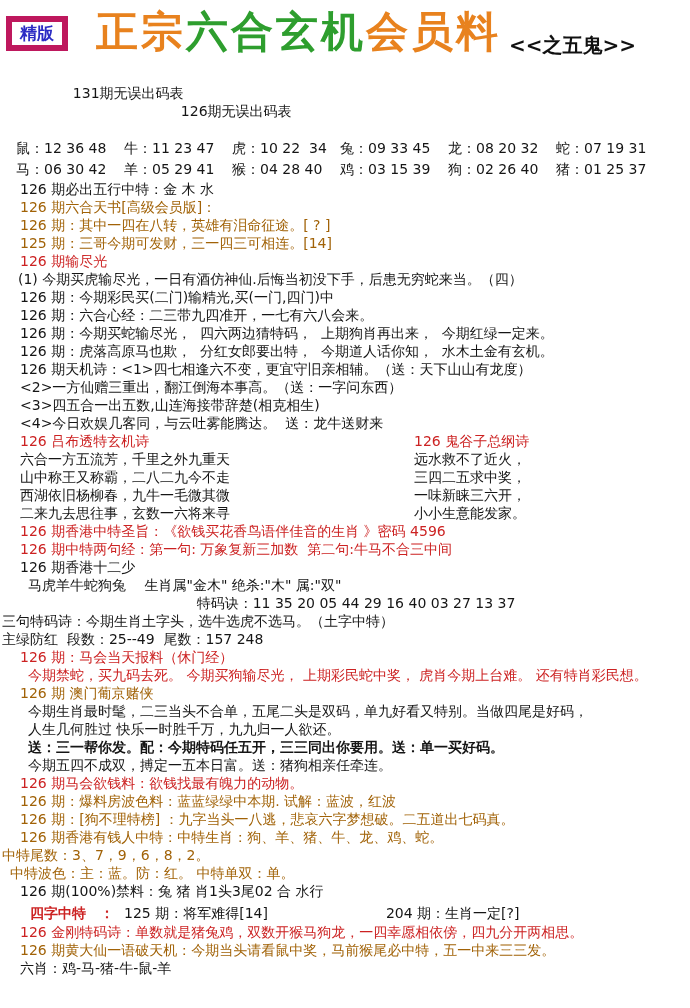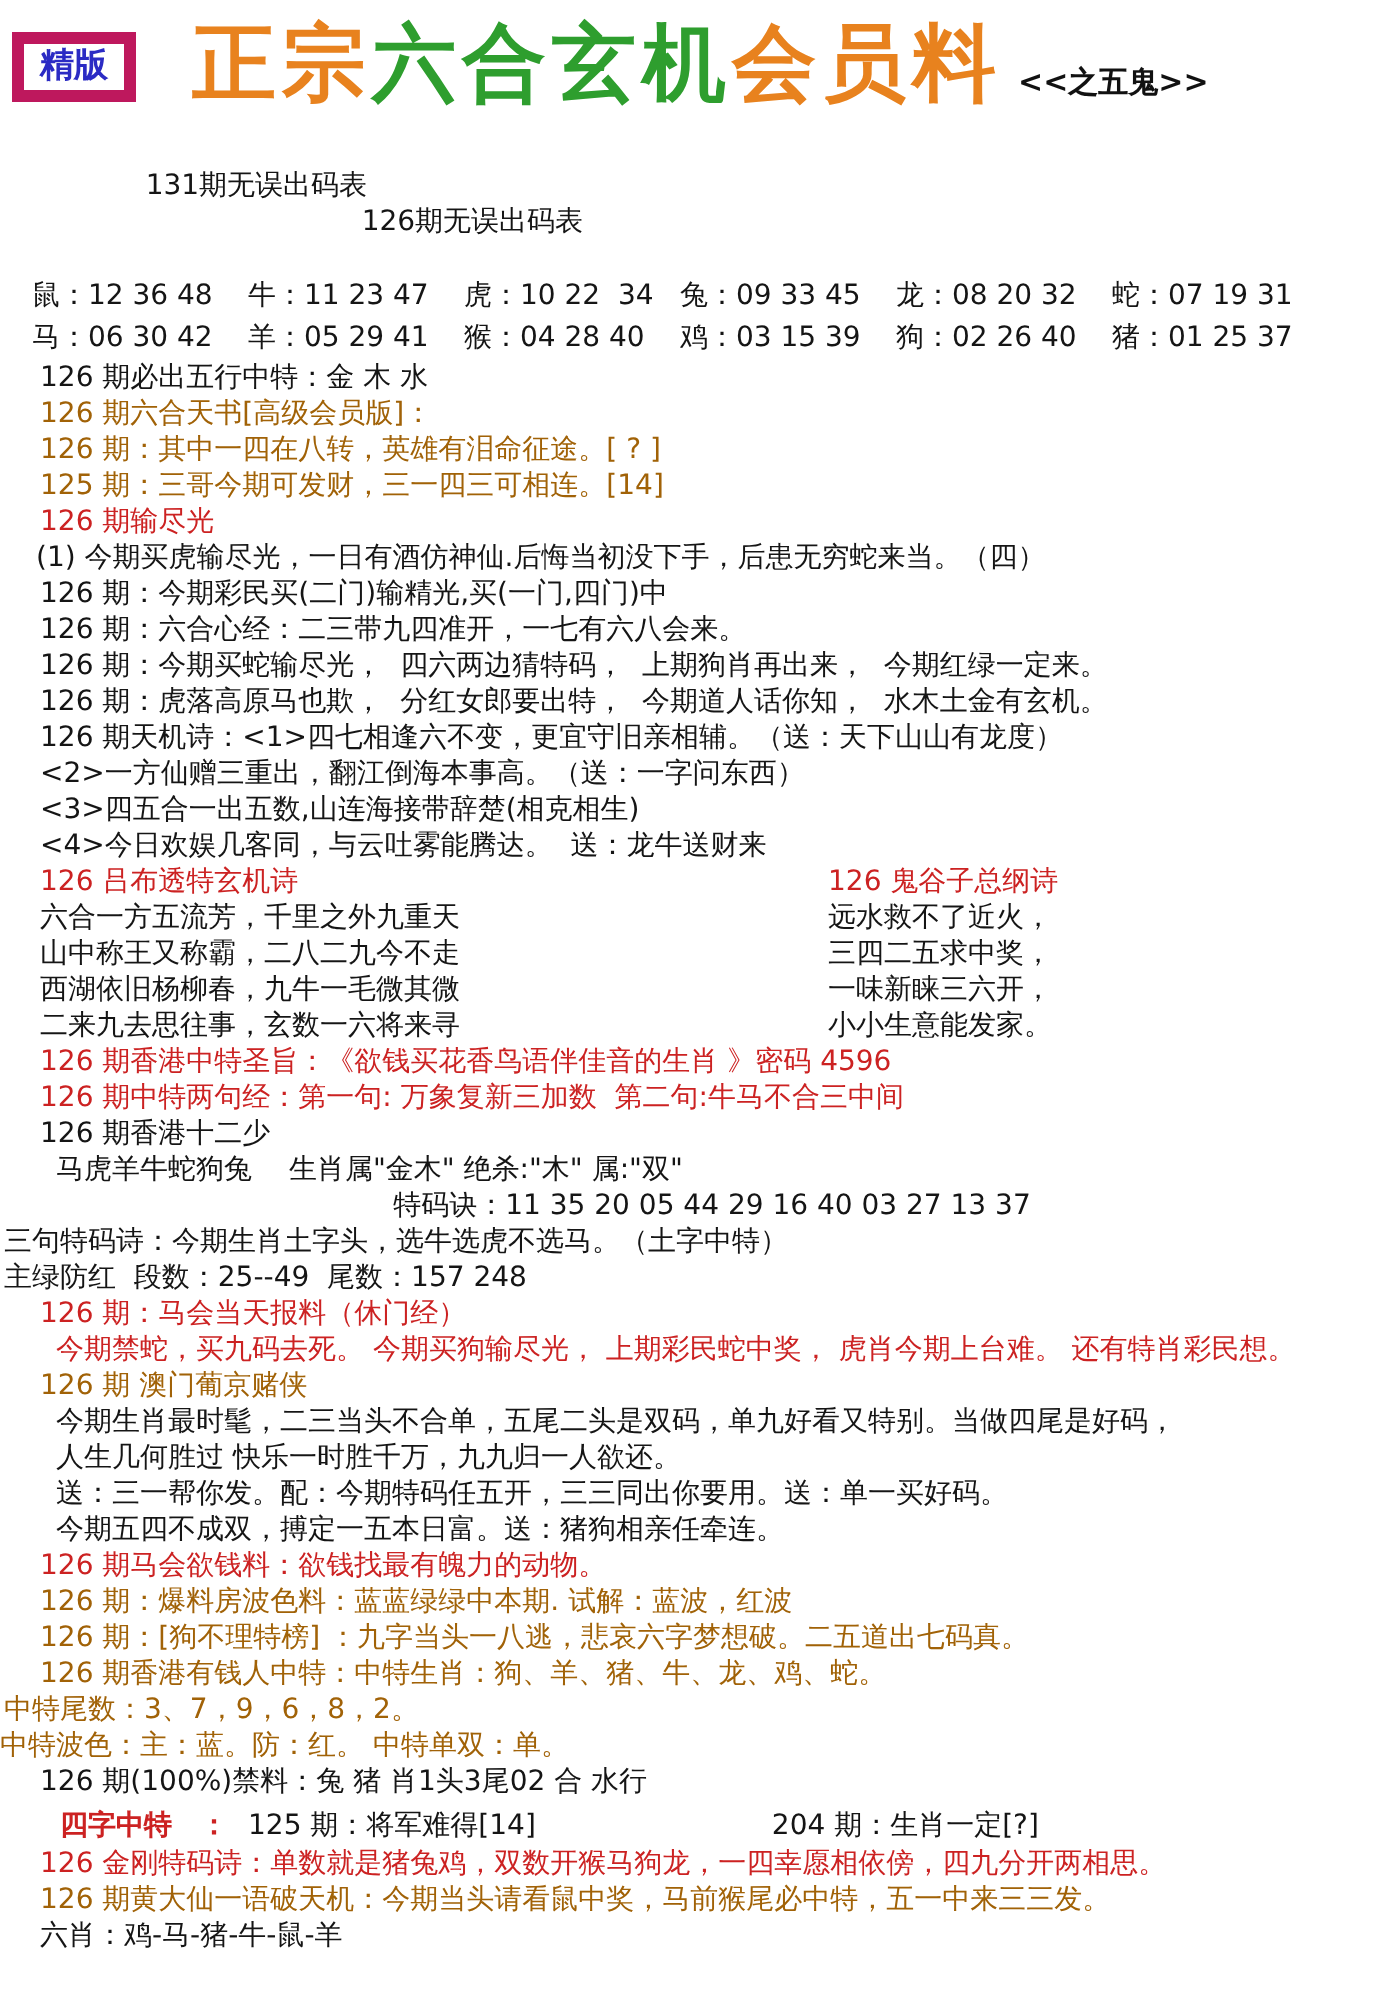--- a/index.html
+++ b/index.html
@@ -5,21 +5,21 @@
   html,body{margin:0;padding:0;background:#fff;}
   .page{position:relative;width:690px;height:1008px;background:#ffffff;overflow:hidden;
         font-family:"DejaVu Sans",sans-serif;font-size:14px;color:#151515;}
   .header{display:flex;align-items:flex-start;padding:8px 6px 2px 6px;height:56px;}
   .badge{border:6px solid #be185d;color:#2b2bc4;font-weight:bold;font-size:17px;
          padding:3px 8px;margin-top:8px;line-height:1;}
   .title{font-family:"DejaVu Serif",serif;font-size:42px;font-weight:bold;
          letter-spacing:3px;margin-left:28px;line-height:48px;white-space:nowrap;}
   .t-orange{color:#e8821e;}
   .t-green{color:#2e9e2e;}
-  .subtitle{font-size:15px;font-weight:bold;color:#111;margin-top:24px;margin-left:8px;white-space:nowrap;}
+  .subtitle{font-size:20px;font-weight:bold;color:#111;margin-top:24px;margin-left:8px;white-space:nowrap;}
   .table-titles{padding-left:55px;line-height:18px;white-space:pre;}
   .table-titles span:last-child{margin-left:108px;}
   .ztable{padding-left:16px;}
   .zrow{display:flex;line-height:21px;white-space:pre;}
   .zrow span{width:108px;}
   .line{line-height:18px;padding-left:20px;white-space:pre-wrap;}
   .red{color:#cc2222;}
   .blue{color:#a16207;}
   .black{color:#151515;}
   .poems{display:flex;gap:44px;}
@@ -110,28 +110,28 @@
       <div class="line black">126 期香港十二少</div>
       <div class="line black" style="padding-left: 28px;">马虎羊牛蛇狗兔　 生肖属"金木" 绝杀:"木" 属:"双"</div>
       <div class="line black" style="padding-left: 22px; text-align: center;">特码诀：11 35 20 05 44 29 16 40 03 27 13 37</div>
       <div class="line black" style="padding-left: 2px;">三句特码诗：今期生肖土字头，选牛选虎不选马。（土字中特）</div>
       <div class="line black" style="padding-left: 2px;">主绿防红  段数：25--49  尾数：157 248</div>
       <div class="line red">126 期：马会当天报料（休门经）</div>
       <div class="line red" style="padding-left: 28px;">今期禁蛇，买九码去死。 今期买狗输尽光， 上期彩民蛇中奖， 虎肖今期上台难。 还有特肖彩民想。</div>
       <div class="line blue">126 期 澳门葡京赌侠</div>
       <div class="line black" style="padding-left: 28px;">今期生肖最时髦，二三当头不合单，五尾二头是双码，单九好看又特别。当做四尾是好码，</div>
       <div class="line black" style="padding-left: 28px;">人生几何胜过 快乐一时胜千万，九九归一人欲还。</div>
-      <div class="line black" style="padding-left: 28px;">送：三一帮你发。配：今期特码任五开，三三同出你要用。送：单一买好码。</div>
+      <div class="line black" style="padding-left: 28px; font-weight: bold;">送：三一帮你发。配：今期特码任五开，三三同出你要用。送：单一买好码。</div>
       <div class="line black" style="padding-left: 28px;">今期五四不成双，搏定一五本日富。送：猪狗相亲任牵连。</div>
       <div class="line red">126 期马会欲钱料：欲钱找最有魄力的动物。</div>
       <div class="line blue">126 期：爆料房波色料：蓝蓝绿绿中本期. 试解：蓝波，红波</div>
       <div class="line blue">126 期：[狗不理特榜] ：九字当头一八逃，悲哀六字梦想破。二五道出七码真。</div>
       <div class="line blue">126 期香港有钱人中特：中特生肖：狗、羊、猪、牛、龙、鸡、蛇。</div>
       <div class="line blue" style="padding-left: 2px;">中特尾数：3、7，9，6，8，2。</div>
-      <div class="line blue" style="padding-left: 0;">中特波色：主：蓝。防：红。 中特单双：单。</div>
+      <div class="line blue" style="padding-left: 10px;">中特波色：主：蓝。防：红。 中特单双：单。</div>
       <div class="line black">126 期(100%)禁料：兔 猪 肖1头3尾02 合 水行</div>
     </div>
 
   <div class="fourchar">
     <span class="red fc-label">四字中特　：</span>
     <span class="black fc-125">125 期：将军难得[14]</span>
     <span class="black fc-126">204 期：生肖一定[?]</span>
   </div>
 
   <div>

